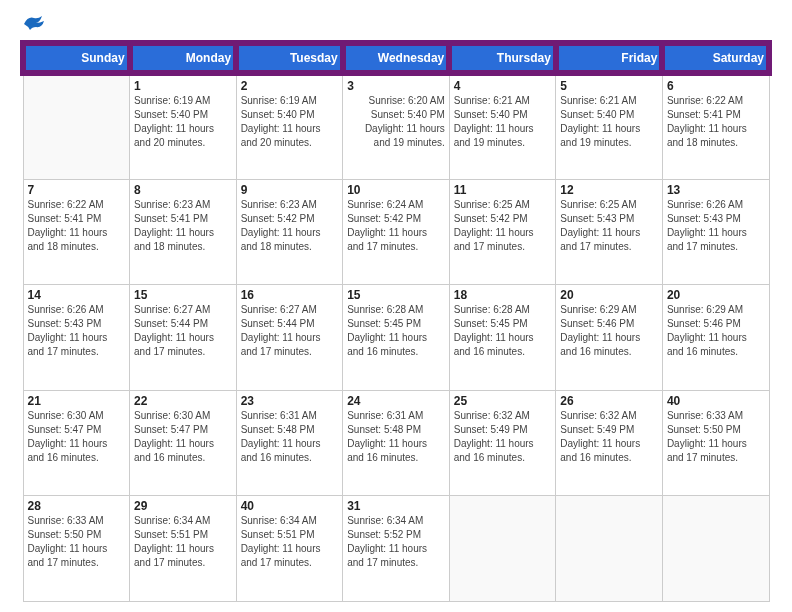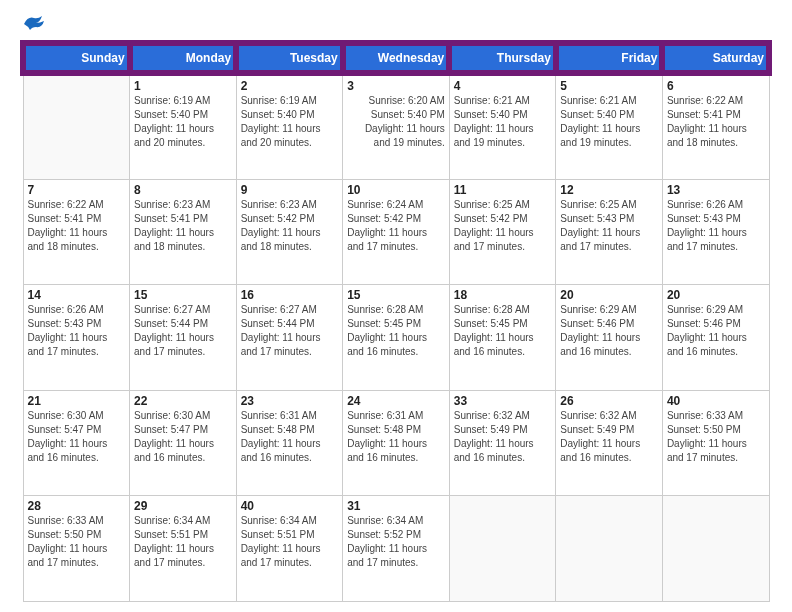--- a/index.html
+++ b/index.html
@@ -264,21 +264,21 @@
 Sunset: 5:48 PM
 Daylight: 11 hours and 16 minutes.</div>
           </td>
           <td>
             <span class="day-num">24</span>
             <div class="day-info" style="white-space: pre-line;">Sunrise: 6:31 AM
 Sunset: 5:48 PM
 Daylight: 11 hours and 16 minutes.</div>
           </td>
           <td>
-            <span class="day-num">33</span>
+            <span class="day-num">25</span>
             <div class="day-info" style="white-space: pre-line;">Sunrise: 6:32 AM
 Sunset: 5:49 PM
 Daylight: 11 hours and 16 minutes.</div>
           </td>
           <td>
             <span class="day-num">26</span>
             <div class="day-info" style="white-space: pre-line;">Sunrise: 6:32 AM
 Sunset: 5:49 PM
 Daylight: 11 hours and 16 minutes.</div>
           </td>

